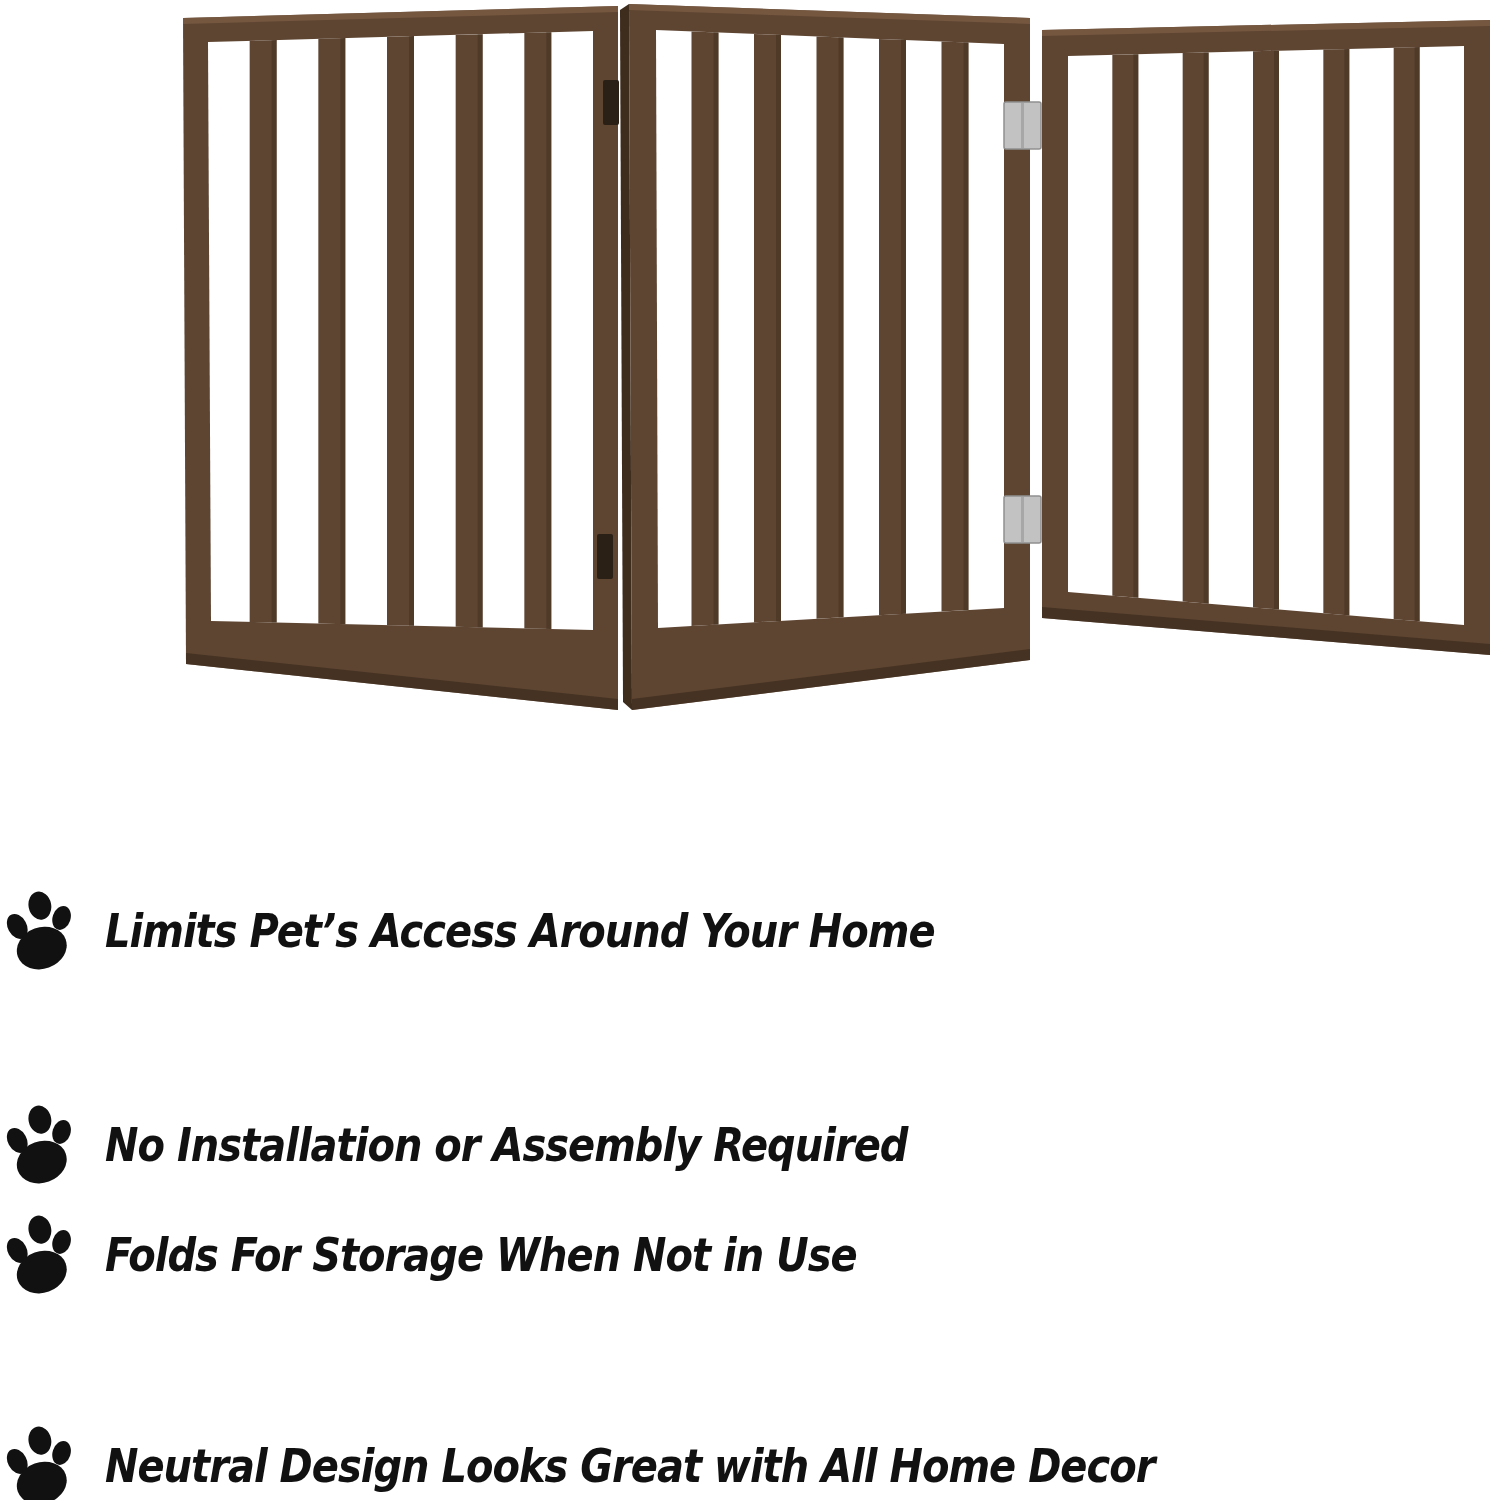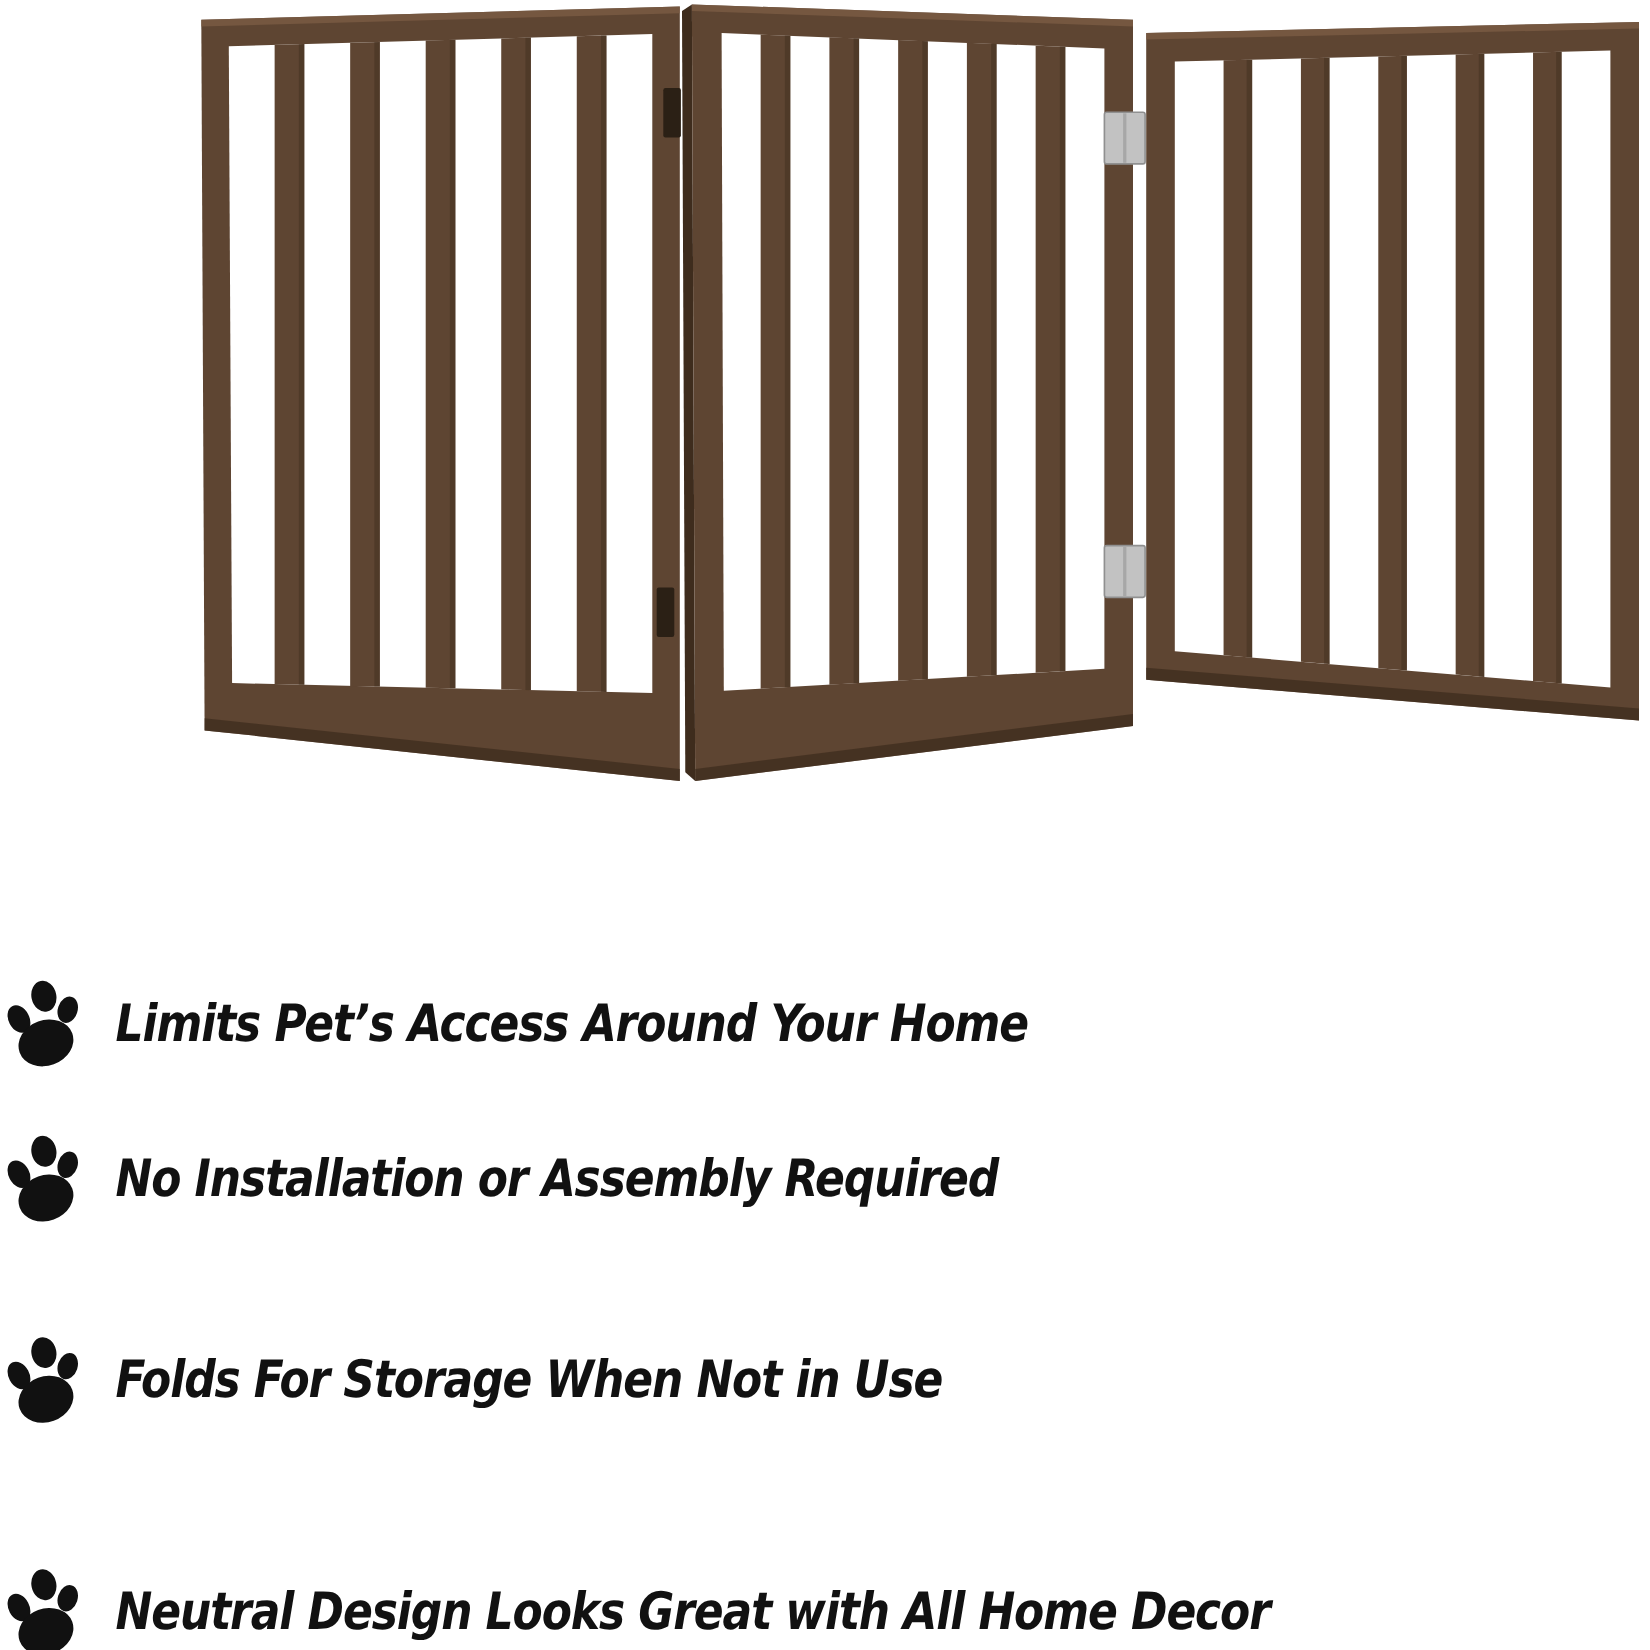--- a/index.html
+++ b/index.html
@@ -107,21 +107,21 @@
   <ul class="features">
     <li class="feature" style="top:886px">
       <svg class="paw" viewBox="0 0 70 86">
         <ellipse cx="13" cy="36" rx="10" ry="14" transform="rotate(-28 13 36)"></ellipse>
         <ellipse cx="37" cy="14" rx="12" ry="15" transform="rotate(-12 37 14)"></ellipse>
         <ellipse cx="60" cy="27" rx="9.5" ry="13" transform="rotate(18 60 27)"></ellipse>
         <ellipse cx="39" cy="59" rx="27" ry="22" transform="rotate(-20 39 59)"></ellipse>
       </svg>
       <span class="feature-text">Limits Pet’s Access Around Your Home</span>
     </li>
-    <li class="feature" style="top:1027px">
+    <li class="feature" style="top:1100px">
       <svg class="paw" viewBox="0 0 70 86">
         <ellipse cx="13" cy="36" rx="10" ry="14" transform="rotate(-28 13 36)"></ellipse>
         <ellipse cx="37" cy="14" rx="12" ry="15" transform="rotate(-12 37 14)"></ellipse>
         <ellipse cx="60" cy="27" rx="9.5" ry="13" transform="rotate(18 60 27)"></ellipse>
         <ellipse cx="39" cy="59" rx="27" ry="22" transform="rotate(-20 39 59)"></ellipse>
       </svg>
       <span class="feature-text">No Installation or Assembly Required</span>
     </li>
     <li class="feature" style="top:1210px">
       <svg class="paw" viewBox="0 0 70 86">

